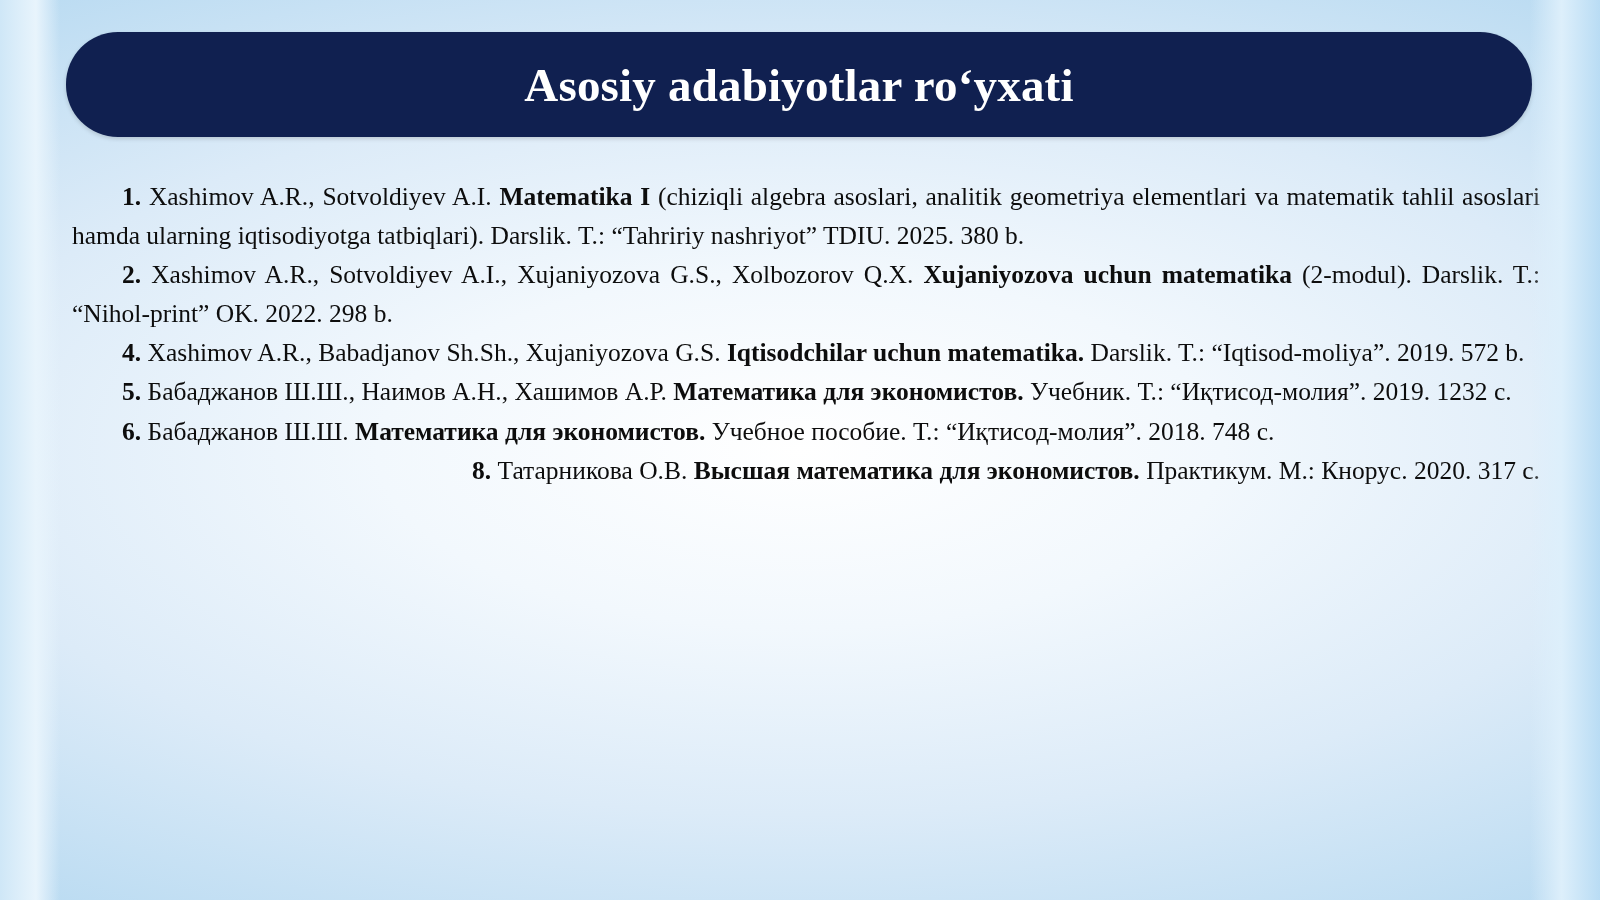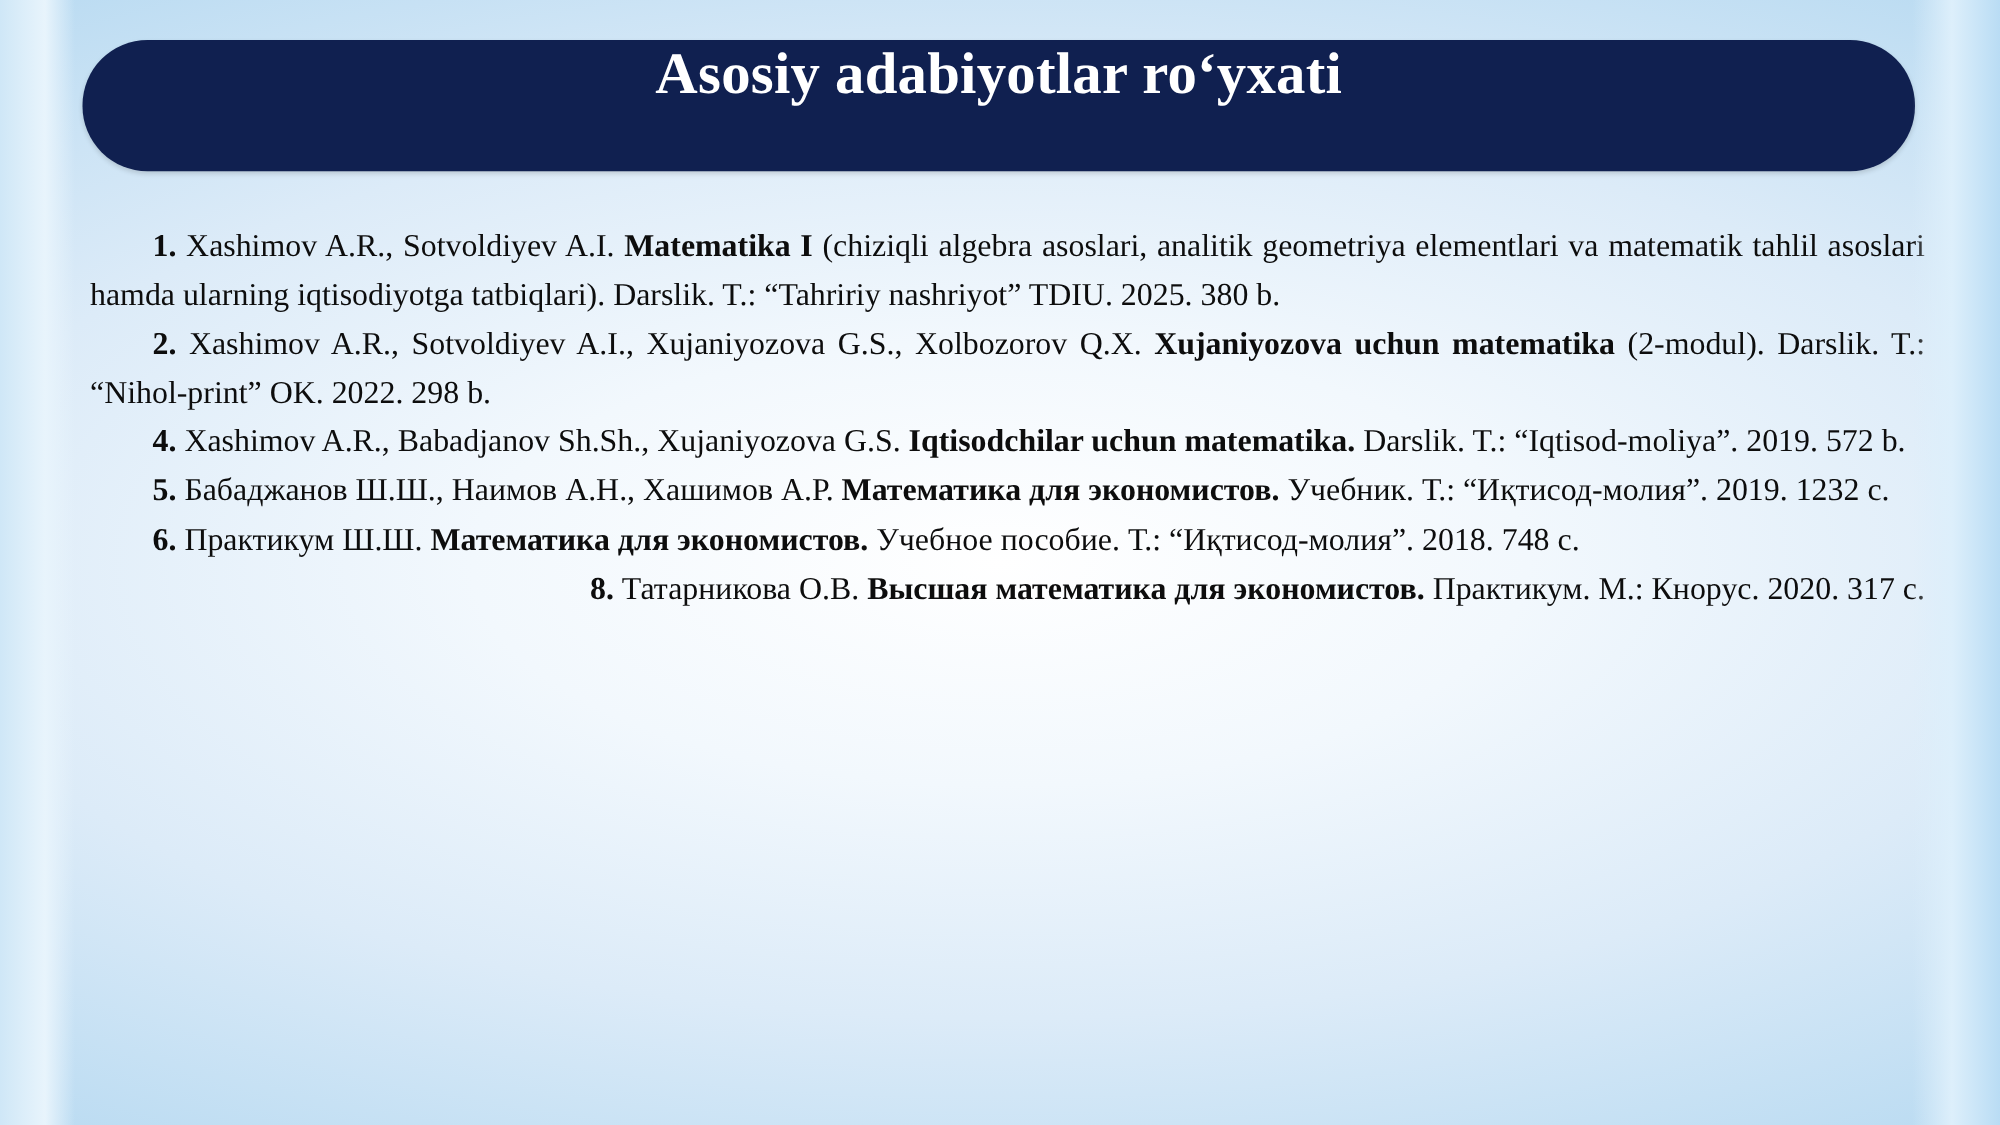--- a/index.html
+++ b/index.html
@@ -39,20 +39,21 @@
 
   .title-bar {
     position: absolute;
     left: 66px;
     top: 32px;
     width: 1466px;
     height: 105px;
     background: #102050;
     border-radius: 52px;
     display: flex;
+    align-items: center;
     justify-content: center;
     box-shadow: 0 2px 4px rgba(0,0,0,0.15);
   }
   .title-bar .title-text {
     color: #ffffff;
     font-size: 47px;
     font-weight: bold;
     letter-spacing: 0.2px;
     font-family: "Liberation Serif", serif;
     text-align: center;
@@ -93,17 +94,17 @@
 
   <div class="title-bar">
     <div class="title-text">Asosiy adabiyotlar ro‘yxati</div>
   </div>
 
   <div class="body-area" id="reference-list">
       <p class="ref"><span class="num">1.</span><span class=""> Xashimov A.R., Sotvoldiyev A.I. </span><span class="b">Matematika I</span><span class=""> (chiziqli algebra asoslari, analitik geometriya elementlari va matematik tahlil asoslari hamda ularning iqtisodiyotga tatbiqlari). Darslik. T.: “Tahririy nashriyot” TDIU. 2025. 380 b.</span></p>
       <p class="ref"><span class="num">2.</span><span class=""> Xashimov A.R., Sotvoldiyev A.I., Xujaniyozova G.S., Xolbozorov Q.X. </span><span class="b">Xujaniyozova uchun matematika</span><span class=""> (2-modul). Darslik. T.: “Nihol-print” OK. 2022. 298 b.</span></p>
       <p class="ref"><span class="num">4.</span><span class=""> Xashimov A.R., Babadjanov Sh.Sh., Xujaniyozova G.S. </span><span class="b">Iqtisodchilar uchun matematika.</span><span class=""> Darslik. T.: “Iqtisod-moliya”. 2019. 572 b.</span></p>
       <p class="ref"><span class="num">5.</span><span class=""> Бабаджанов Ш.Ш., Наимов А.Н., Хашимов А.Р. </span><span class="b">Математика для экономистов.</span><span class=""> Учебник. Т.: “Иқтисод-молия”. 2019. 1232 с.</span></p>
-      <p class="ref"><span class="num">6.</span><span class=""> Практикум Ш.Ш. </span><span class="b">Математика для экономистов.</span><span class=""> Учебное пособие. Т.: “Иқтисод-молия”. 2018. 748 с.</span></p>
+      <p class="ref"><span class="num">6.</span><span class=""> Бабаджанов Ш.Ш. </span><span class="b">Математика для экономистов.</span><span class=""> Учебное пособие. Т.: “Иқтисод-молия”. 2018. 748 с.</span></p>
       <p class="ref"><span class="num">8.</span><span class=""> Татарникова О.В. </span><span class="b">Высшая математика для экономистов.</span><span class=""> Практикум. М.: Кнорус. 2020. 317 с.</span></p>
     </div>
 
 </div>
 
 </body></html>

